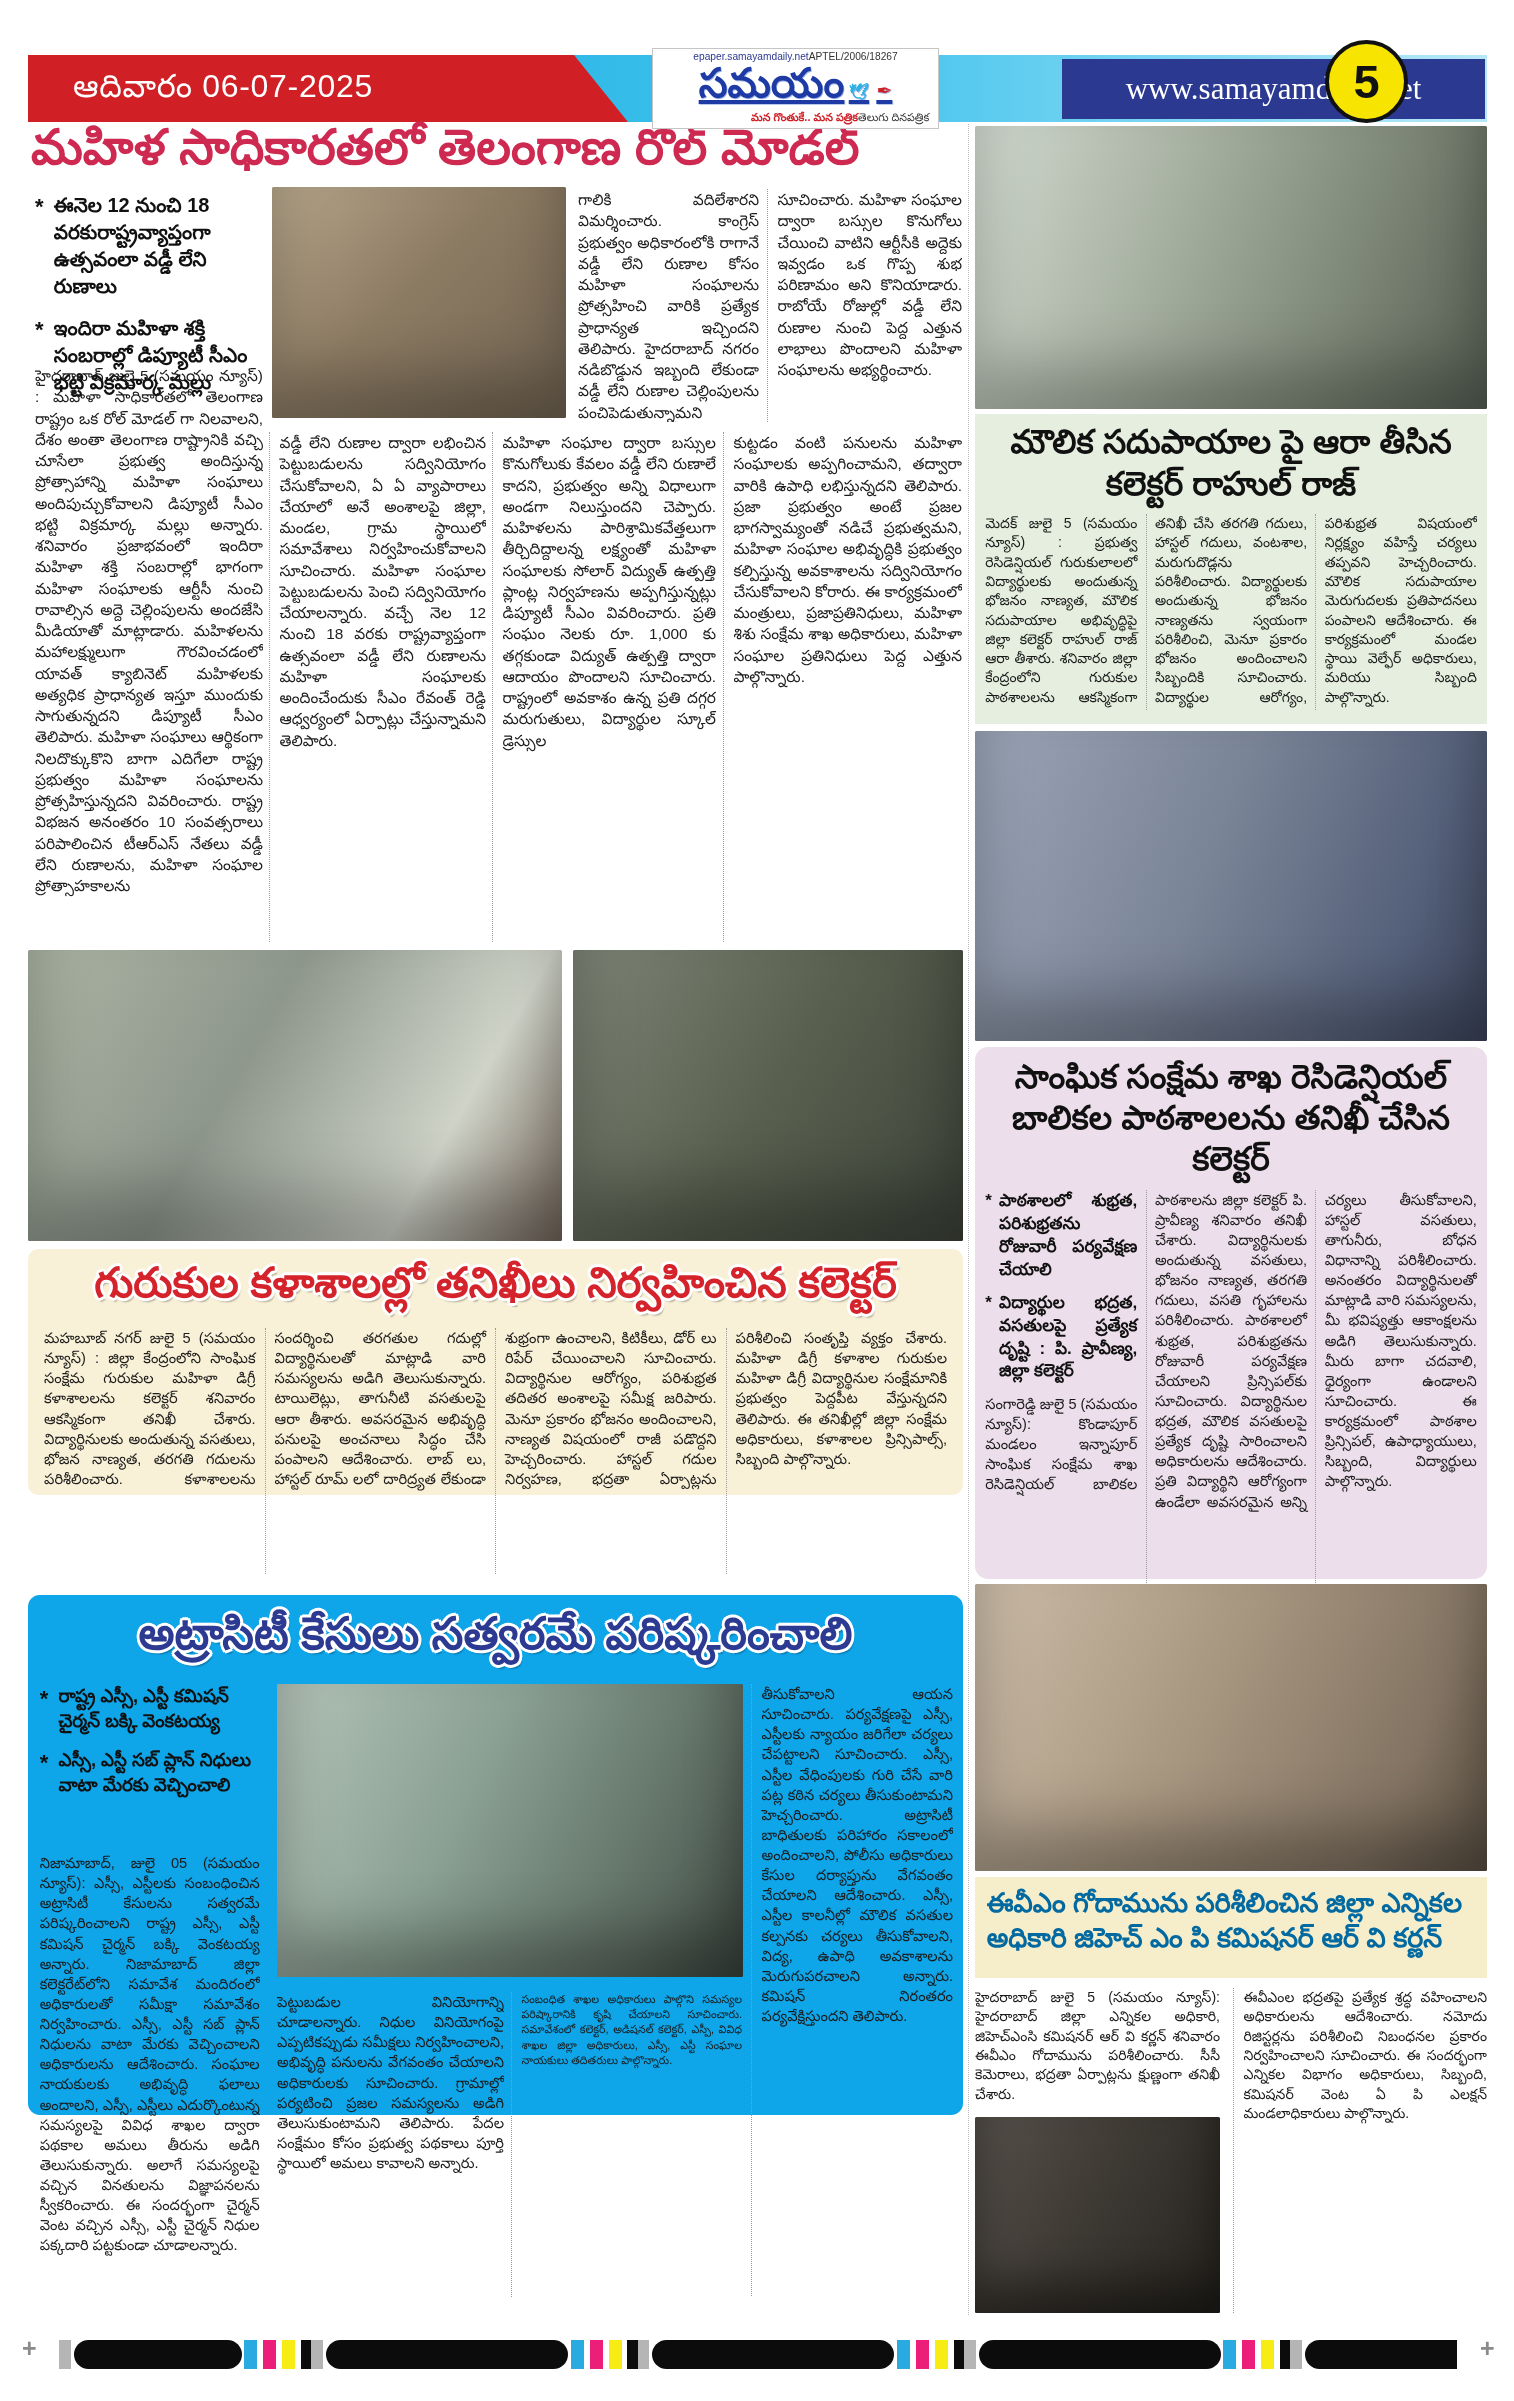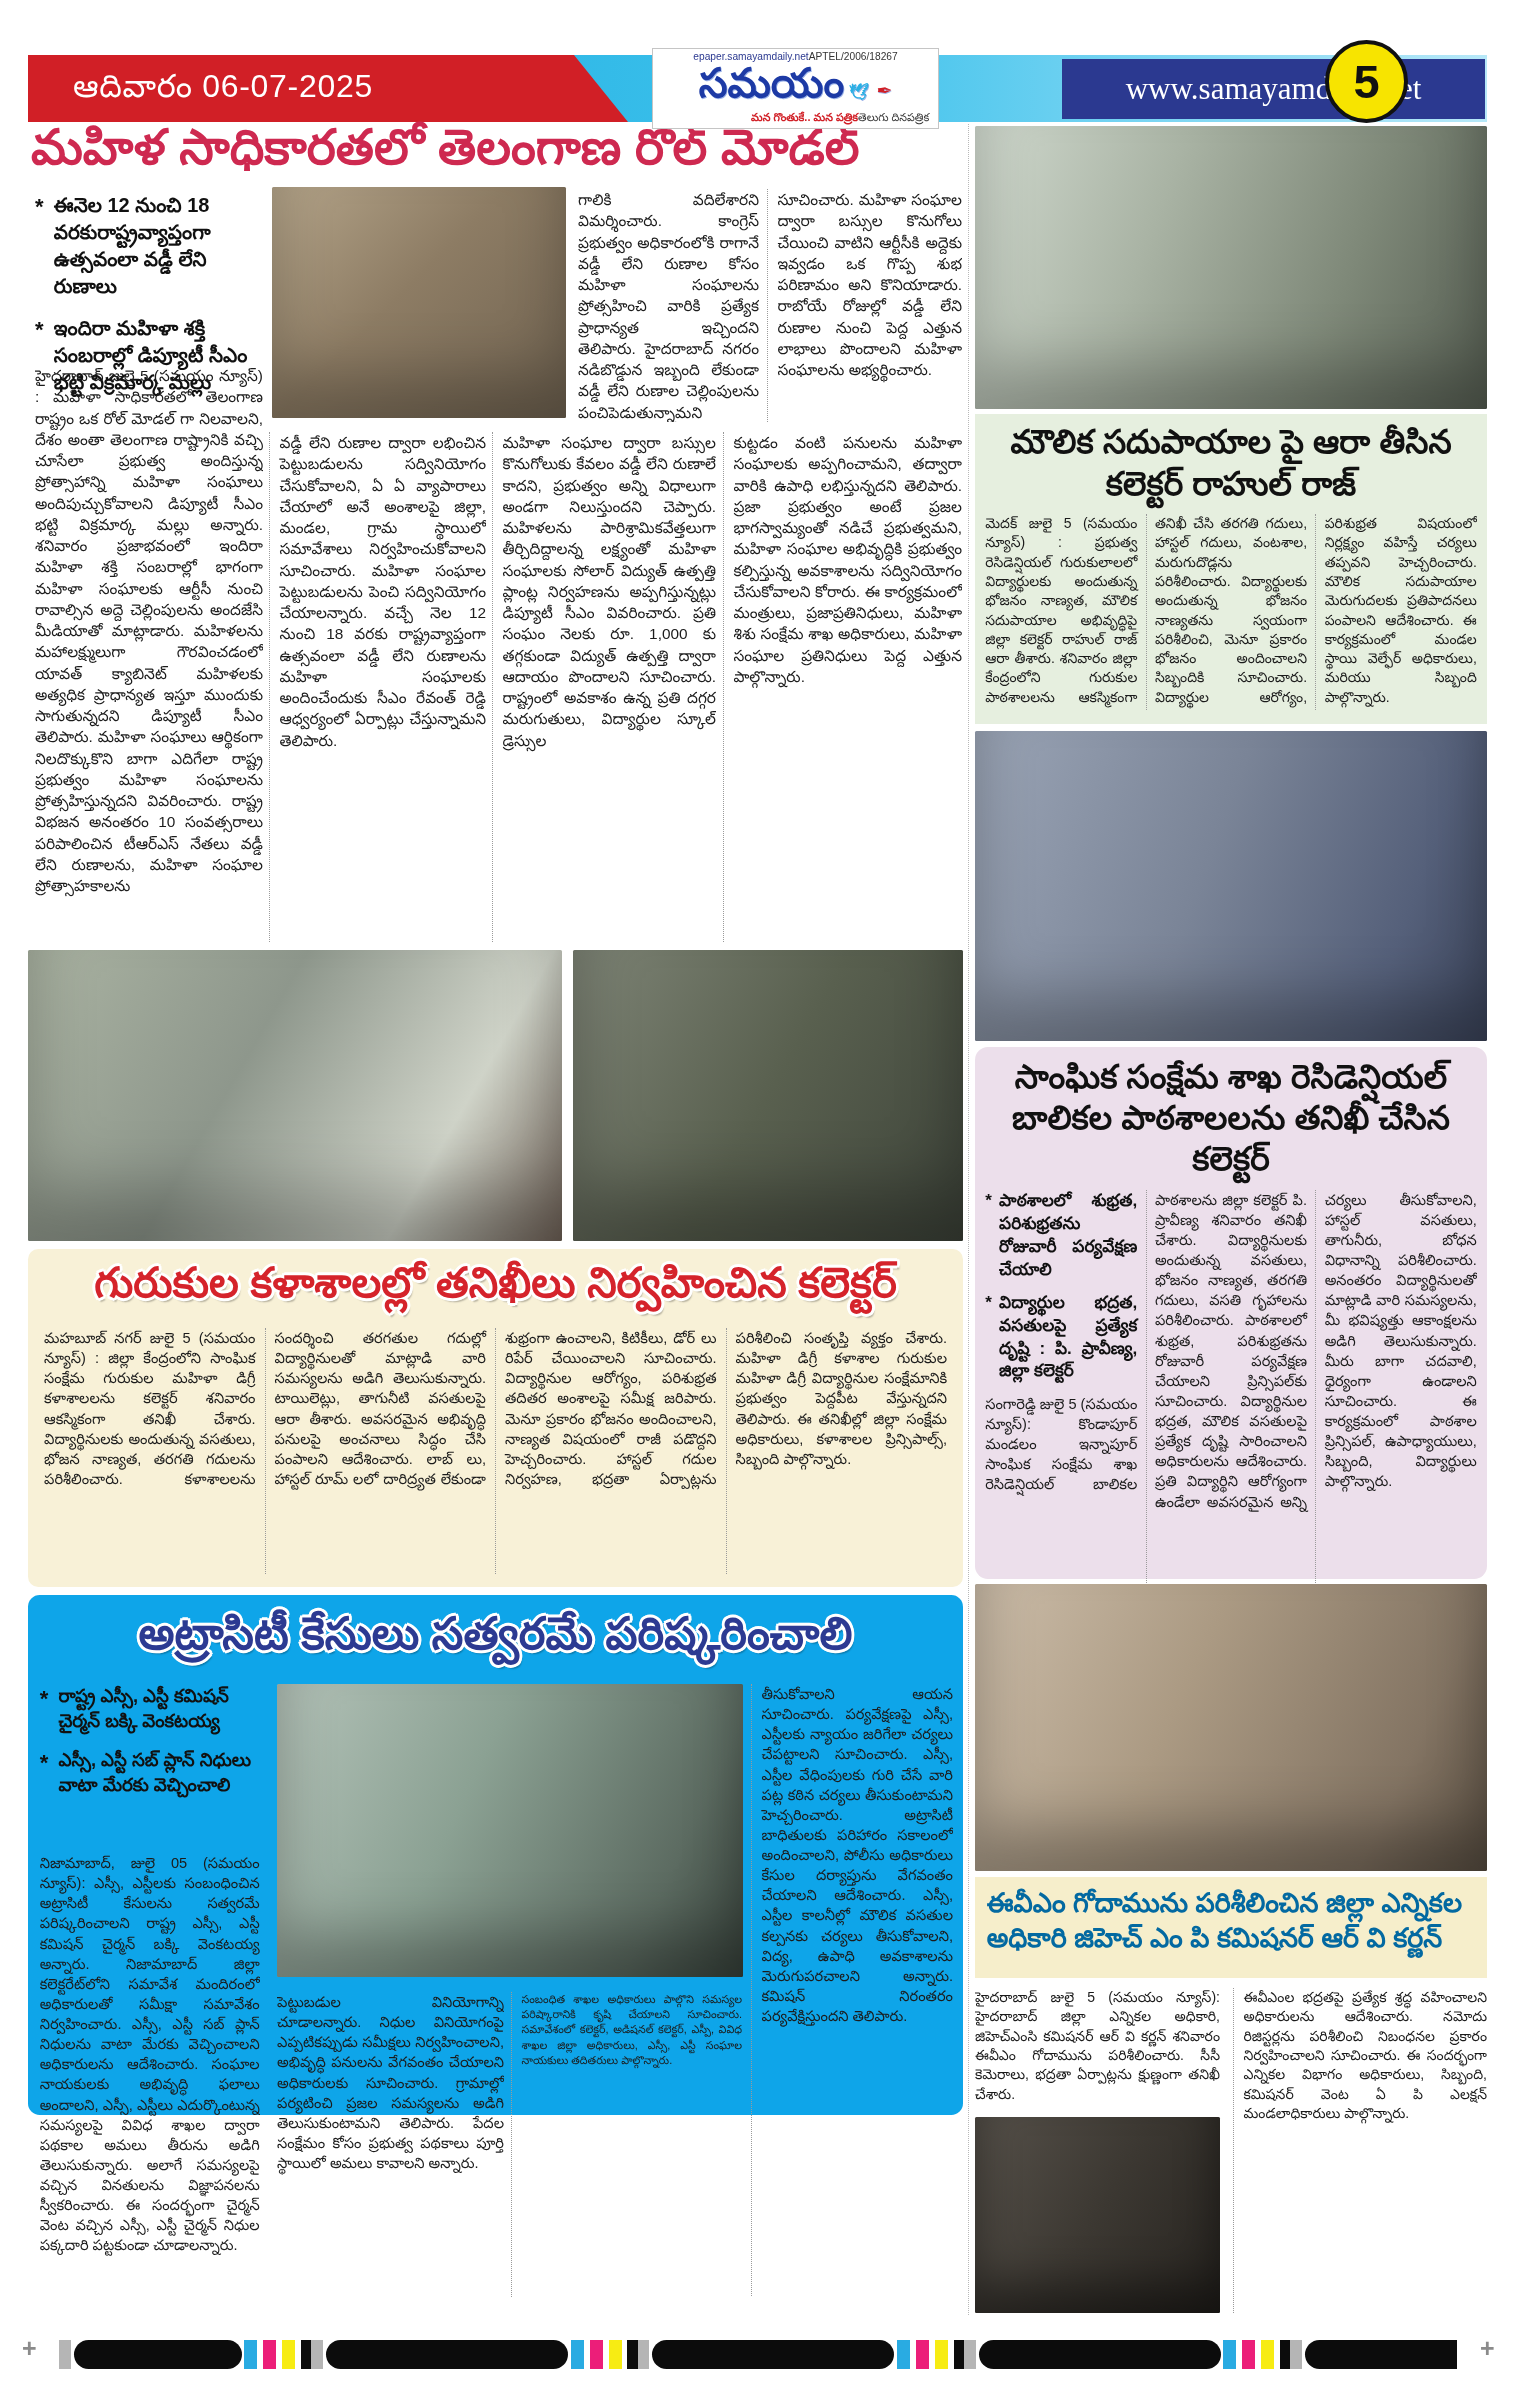--- a/index.html
+++ b/index.html
@@ -18,39 +18,39 @@
           display:flex;align-items:center;justify-content:center;}
   .m-url{font-family:"Liberation Serif","DejaVu Serif",serif;font-size:31px;color:#fff;}
   .m-circle{position:absolute;left:1297px;top:-14.6px;width:75px;height:75px;border-radius:50%;
             background:#f7e400;border:4.4px solid #111;display:flex;align-items:center;justify-content:center;
             font-size:47px;font-weight:bold;color:#111;z-index:5;}
   .m-logo{position:absolute;left:624px;top:-7.3px;width:287px;height:81px;background:#fff;
           border:0.7px solid #c5c5c5;box-sizing:border-box;padding:2.2px 8.8px;z-index:4;}
   .m-row{display:flex;justify-content:center;font-size:10.2px;}
   .m-epaper{color:#2b3990;} .m-reg{color:#333;}
   .m-logotext{text-align:center;font-size:41px;line-height:42px;font-weight:bold;color:#1d3aa5;
-              text-shadow:0.7px 0.7px 0 #9db4e8;}
+              text-shadow:0.7px 0.7px 0 #9db4e8;text-decoration:underline;}
   .m-dove{font-size:16px;color:#29b0e4;margin-left:4.4px;}
   .m-pen{font-size:19px;color:#d11f26;margin-left:7.3px;}
   .m-row2{display:flex;justify-content:flex-end;font-size:11px;margin-top:-1.5px;}
   .m-tagL{color:#d11f26;font-weight:bold;} .m-tagR{color:#333;}
   
   .main-headline{left:31px;top:122px;width:931px;font-size:49px;font-weight:bold;color:#ce2950;line-height:1.05;}
   .outline{ text-shadow:-2.2px -2.2px 0 #fff,2.2px -2.2px 0 #fff,-2.2px 2.2px 0 #fff,2.2px 2.2px 0 #fff,
             0 -2.9px 0 #fff,0 2.9px 0 #fff,-2.9px 0 0 #fff,2.9px 0 0 #fff,2.2px 3.7px 1.5px rgba(0,0,0,.25);}
   
   .bullets{display:flex;flex-direction:column;gap:14.6px;}
   .bullet{display:flex;gap:10.2px;font-size:20px;line-height:1.35;font-weight:bold;color:#111;}
   .bullet .star{flex:0 0 auto;font-size:22px;}
   
   .col-rule{border-left:0.7px dotted #9a9a9a;padding-left:9.5px;box-sizing:border-box;}
   .cols3{column-count:3;column-gap:17.6px;column-rule:0.7px dotted #9a9a9a;}
   .cols4{column-count:4;column-gap:19px;column-rule:0.7px dotted #9a9a9a;}
   
-  .band-cream{left:28px;top:1249px;width:935px;height:338px;background:#f8f1d7;border-radius:10.2px;}
+  .band-cream{left:28px;top:1249px;width:935px;height:246px;background:#f8f1d7;border-radius:10.2px;}
   .band-blue{left:28px;top:1595px;width:935px;height:520px;background:#0ea5e9;border-radius:11.7px;}
   .band-h-red{position:absolute;left:0;top:10.2px;width:100%;text-align:center;font-size:42px;
               font-weight:bold;color:#d5232b;}
   .band-h-navy{position:absolute;left:0;top:13px;width:100%;text-align:center;font-size:45px;
                font-weight:bold;color:#2c3a92;}
   
   .rail-divider{left:968px;top:124px;height:2191px;width:0;border-left:1.5px dotted #b8b8b8;}
   .green-blk{left:975px;top:414px;width:512px;height:310px;background:#e6efdf;box-sizing:border-box;padding:7.3px 10.2px;}
   .pink-blk{left:975px;top:1047px;width:512px;height:532px;background:#ecdfeb;box-sizing:border-box;padding:8.8px 10.2px;border-radius:13px;}
   .cream-blk{left:975px;top:1877px;width:512px;height:101px;background:#f6eecb;box-sizing:border-box;padding:8.8px 11.7px;}

